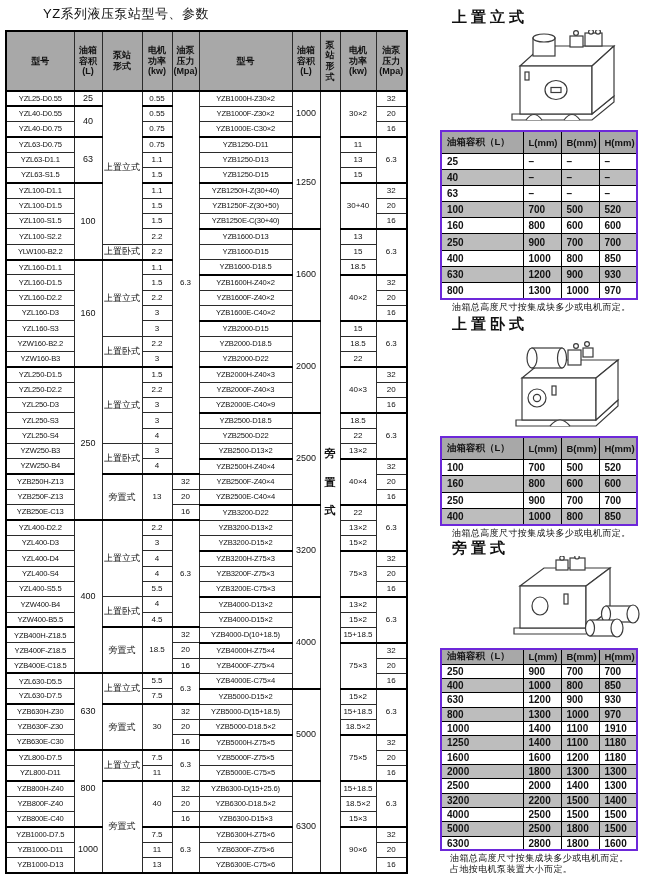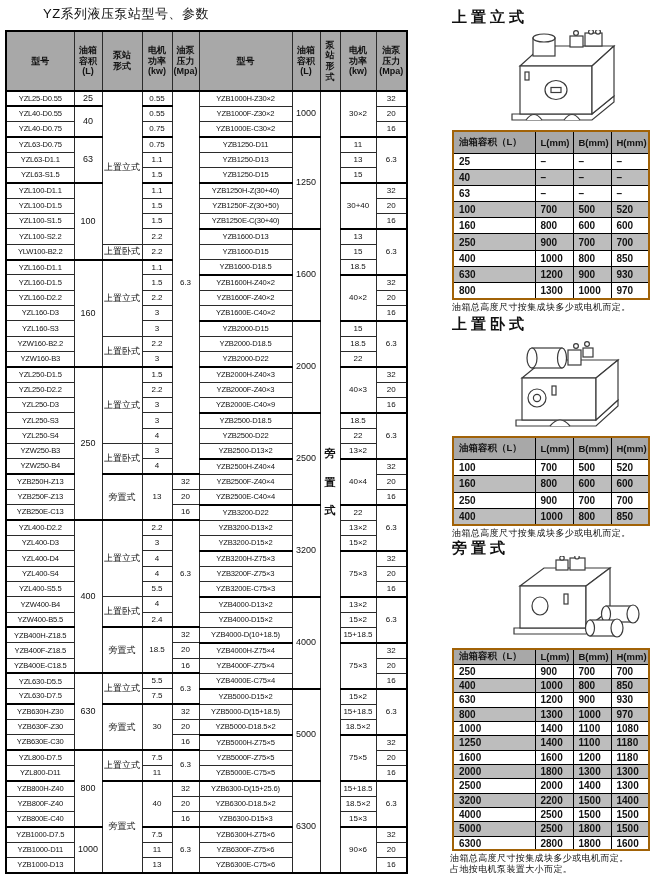--- a/index.html
+++ b/index.html
@@ -18,21 +18,21 @@
   .mt td.c0,.mt td.c5{font-size:7.6px;letter-spacing:-.2px;}
   .mt td.c1,.mt td.c6{font-size:9px;}
   .mt td.c2{font-size:9px;}
   .mt td.gt{border-top:2px solid #000;}
   .mt td.vert{font-size:11px;font-weight:bold;line-height:2.6;}
 
   
   .panel-heading{position:absolute;font-size:15px;font-weight:bold;letter-spacing:4px;white-space:nowrap;}
   .draw{position:absolute;}
   .draw svg *{fill:#fff;stroke:#3a3a3a;stroke-width:1.2;}
-  .dim{position:absolute;left:452px;width:196px;border:2px solid #a16207;}
+  .dim{position:absolute;left:440px;width:196px;border:2px solid #6d28d9;}
   .dim th,.dim td{border:1px solid #000;padding:0 0 0 5px;text-align:left;font-weight:bold;white-space:nowrap;overflow:hidden;}
   .dim th{background:#a8a8a8;font-size:9.5px;}
   .dim td{font-size:10px;}
   .dim tr.alt td{background:#bdbdbd;}
   .dim1 thead tr{height:22px;} .dim1 tbody tr{height:16.2px;}
   .dim2 thead tr{height:22px;} .dim2 tbody tr{height:16.5px;}
   .dim3 thead tr{height:15px;} .dim3 tbody tr{height:14.35px;}
   .note{position:absolute;font-size:9px;letter-spacing:.4px;white-space:nowrap;}
 </style>
 </head>
@@ -308,21 +308,21 @@
           <td rowspan="1" class="c0">YZW400-B4</td>
           <td rowspan="2" class="c2">上置卧式</td>
           <td rowspan="1" class="c3">4</td>
           <td rowspan="1" class="c5 gt">YZB4000-D13×2</td>
           <td rowspan="6" class="c6 gt">4000</td>
           <td rowspan="1" class="c8 gt">13×2</td>
           <td rowspan="3" class="c9 gt">6.3</td>
         </tr>
         <tr>
           <td rowspan="1" class="c0">YZW400-B5.5</td>
-          <td rowspan="1" class="c3">2.4</td>
+          <td rowspan="1" class="c3">4.5</td>
           <td rowspan="1" class="c5">YZB4000-D15×2</td>
           <td rowspan="1" class="c8">15×2</td>
         </tr>
         <tr>
           <td rowspan="1" class="c0 gt">YZB400H-Z18.5</td>
           <td rowspan="3" class="c2 gt">旁置式</td>
           <td rowspan="3" class="c3 gt">18.5</td>
           <td rowspan="1" class="c4 gt">32</td>
           <td rowspan="1" class="c5">YZB4000-D(10+18.5)</td>
           <td rowspan="1" class="c8">15+18.5</td>
@@ -656,21 +656,21 @@
         <tr class="alt">
           <td>800</td>
           <td>1300</td>
           <td>1000</td>
           <td>970</td>
         </tr>
         <tr>
           <td>1000</td>
           <td>1400</td>
           <td>1100</td>
-          <td>1080</td>
+          <td>1910</td>
         </tr>
         <tr class="alt">
           <td>1250</td>
           <td>1400</td>
           <td>1100</td>
           <td>1180</td>
         </tr>
         <tr>
           <td>1600</td>
           <td>1600</td>

